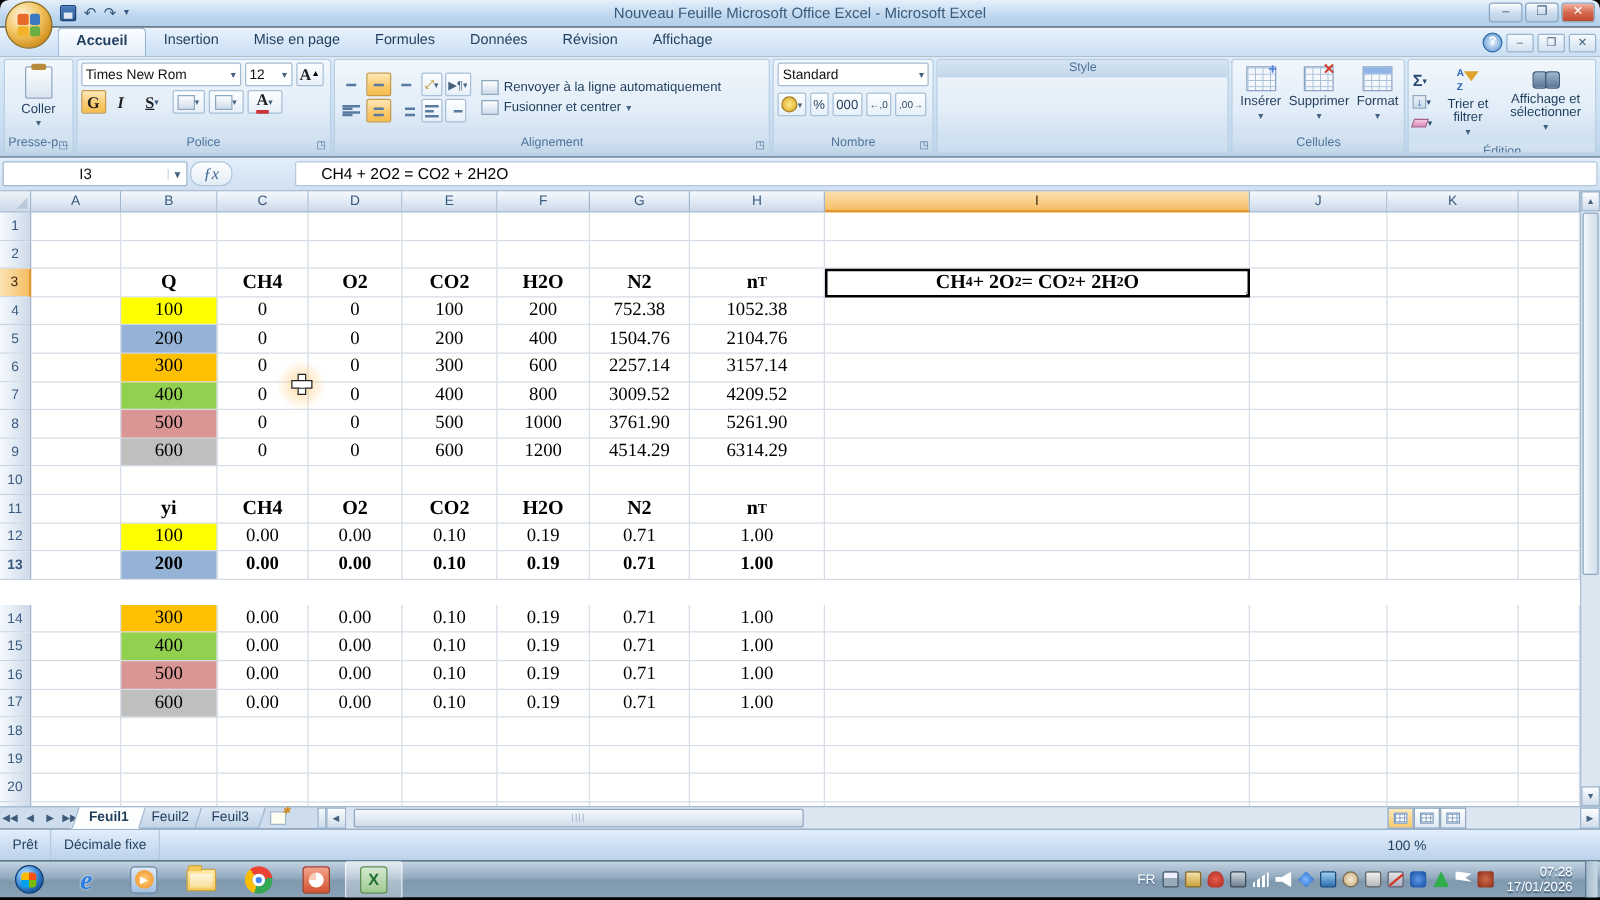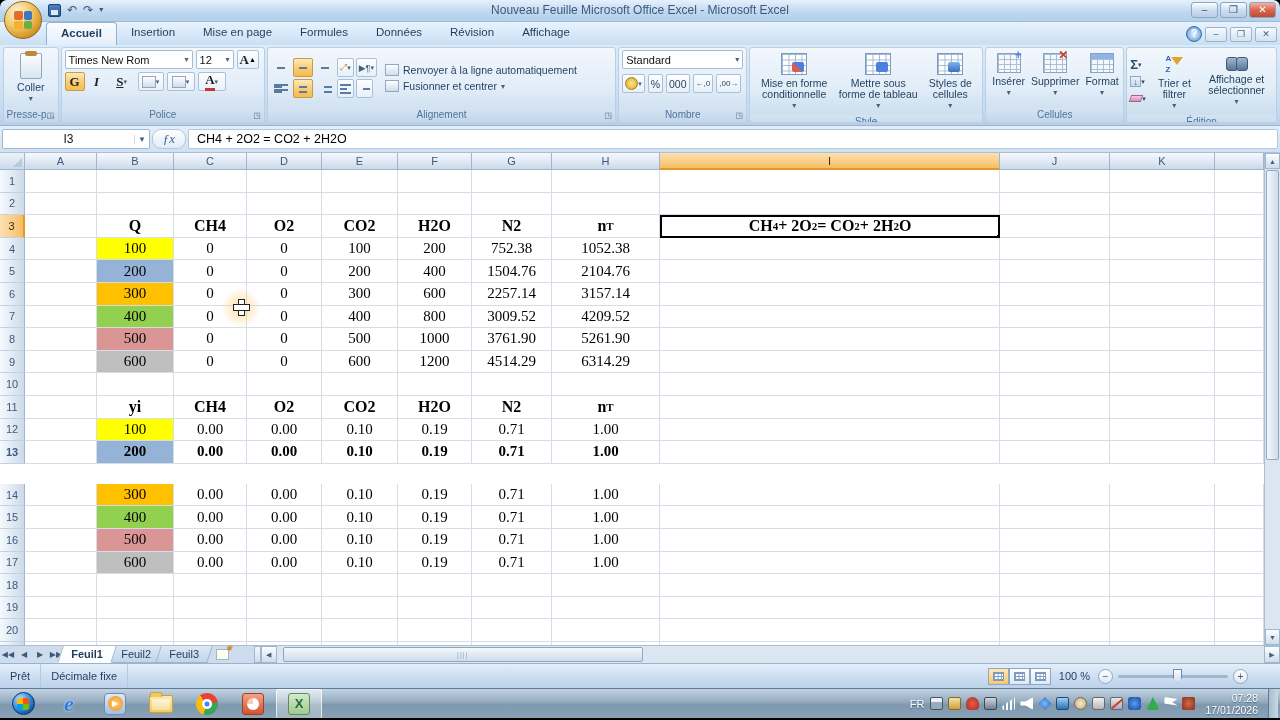--- a/index.html
+++ b/index.html
@@ -128,21 +128,21 @@
   #fbar{position:absolute;left:0;top:126px;width:1280px;height:27px;
     background:linear-gradient(#e3eefa,#cfe1f2);border-bottom:1px solid #a9c0d8;display:flex;align-items:center;padding:0 2px;}
   #namebox{width:148px;height:20px;background:#fff;border:1px solid #9fb8d0;border-radius:2px;
     display:flex;align-items:center;font-size:12px;color:#111;}
   #namebox .nb-text{flex:1;text-align:center;}
   #namebox .nb-arr{width:15px;font-size:8px;color:#44627e;text-align:center;border-left:1px solid #c9d8e6;}
   #fx-btn{width:34px;height:20px;margin:0 2px;background:linear-gradient(#fdfeff,#e2ecf6);border:1px solid #b3c8dc;
     border-radius:9px;font-family:"Liberation Serif",serif;font-style:italic;font-size:13px;color:#3f6492;
     display:flex;align-items:center;justify-content:center;}
   #formula-input{flex:1;height:20px;background:#fff;border:1px solid #b3c8dc;border-radius:2px;
-    font-size:12.5px;color:#000;display:flex;align-items:center;padding:0 8px;}
+    font-size:12.5px;color:#000;display:flex;align-items:center;padding:0 20px;margin-left:48px;}
 
   
   #gridwrap{position:absolute;left:0;top:153px;width:1264px;height:492px;background:#fff;overflow:hidden;}
   .g-row{display:flex;}
   .g-corner{width:25px;height:17px;background:linear-gradient(#eef3f9,#cdd9e8);border:1px solid #9eb6ce;border-top:none;border-left:none;position:relative;}
   .g-corner:after{content:"";position:absolute;right:2px;bottom:2px;border-left:9px solid transparent;border-bottom:9px solid #b9c9da;}
   .g-colhdr{height:17px;background:linear-gradient(#f5f9fd,#dde7f2 60%,#cdd9e8);border-right:1px solid #9eb6ce;
     border-bottom:1px solid #9eb6ce;font-size:11px;color:#3a5a7e;display:flex;align-items:center;justify-content:center;}
   .g-colhdr.sel{background:linear-gradient(#fbe1b0,#f8cd85 60%,#f5bd62);color:#3c2a10;border-bottom:2px solid #e1962e;height:17px;}
   .g-rowhdr{width:25px;background:linear-gradient(90deg,#f5f9fd,#dde7f2 60%,#cdd9e8);border-right:1px solid #9eb6ce;
@@ -191,21 +191,21 @@
     font-size:7px;color:#44627e;display:flex;align-items:center;justify-content:center;}
   #hs-track{flex:1;background:#dce6f0;display:flex;}
   #hs-thumb{width:360px;margin:1px 0 1px 6px;background:linear-gradient(#f4f8fc,#cfdcea);border:1px solid #8fa8c0;border-radius:2px;
     display:flex;align-items:center;justify-content:center;font-size:7px;color:#8fa8c0;letter-spacing:1px;}
 
   
   #statusbar{position:absolute;left:0;top:663px;width:1280px;height:25px;
     background:linear-gradient(#e3eefa,#cadcf0 60%,#bcd2ea);border-top:1px solid #96b4cf;
     display:flex;align-items:center;font-size:11px;color:#1f3d5c;}
   .sb-item{padding:0 10px;height:100%;display:flex;align-items:center;border-right:1px solid #b4c8de;}
-  #sb-right{margin-left:auto;display:flex;align-items:center;gap:8px;padding-right:32px;}
+  #sb-right{margin-left:auto;display:flex;gap:8px;padding-right:20px;flex-direction:column;}
   .view-btns{display:flex;}
   .view-btn{width:21px;height:17px;border:1px solid #8fa8c0;background:linear-gradient(#fdfeff,#dfe9f4);
     display:flex;align-items:center;justify-content:center;}
   .view-btn.active{background:linear-gradient(#fde9b8,#f8c96b);}
   .vb-ic{width:11px;height:9px;background:
     linear-gradient(#7d9cbd 1px,transparent 1px) 0 0/100% 3px,
     linear-gradient(90deg,#7d9cbd 1px,transparent 1px) 0 0/3.6px 100%,#fff;border:1px solid #7d9cbd;}
   #zoom-label{font-size:11px;}
   .zoom-slider{display:flex;align-items:center;gap:5px;}
   .zs-btn{width:15px;height:15px;border-radius:50%;border:1px solid #8fa8c0;background:linear-gradient(#fdfeff,#dfe9f4);
@@ -484,40 +484,20 @@
           <div class="smallbtn framed">
             <span class="numtxt" style="font-size:8px;">,00→</span>
             </div>
         </div>
       </div>
       <div class="rg-label"><span>Nombre</span>
         <span class="launcher">◳</span></div>
     </div>
 
     <div class="rgroup" id="grp-style" style="width:236px;">
-      <div class="rg-body" style="justify-content:space-around;">
-        <div class="bigbtn dropdown-arrow" style="width:82px;">
-          <span class="bic tbl-ic">
-              <span class="blot cf"></span>
-            </span>
-          <span>Mise en forme conditionnelle</span>
-        </div>
-        <div class="bigbtn dropdown-arrow" style="width:86px;">
-          <span class="bic tbl-ic">
-              <span class="blot ft"></span>
-            </span>
-          <span>Mettre sous forme de tableau</span>
-        </div>
-        <div class="bigbtn dropdown-arrow" style="width:58px;">
-          <span class="bic tbl-ic">
-              <span class="blot cs"></span>
-            </span>
-          <span>Styles de cellules</span>
-        </div>
-      </div>
       <div class="rg-label"><span>Style</span></div>
     </div>
 
     <div class="rgroup" id="grp-cells" style="width:140px;">
       <div class="rg-body" style="justify-content:space-around;">
         <div class="bigbtn dropdown-arrow">
           <span class="bic cell-ic">
               <span class="ov ins">+</span>
             </span>
           <span>Insérer</span>

